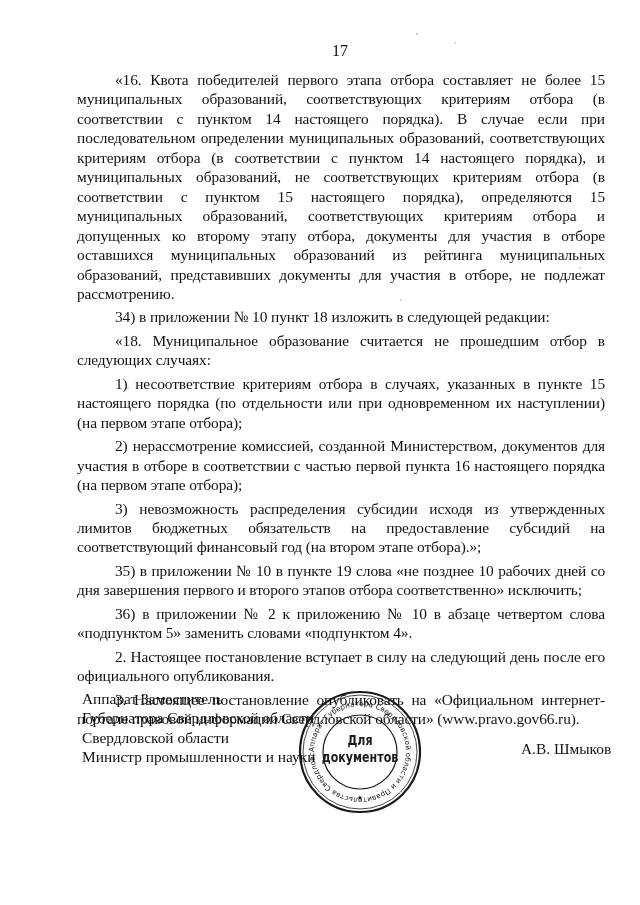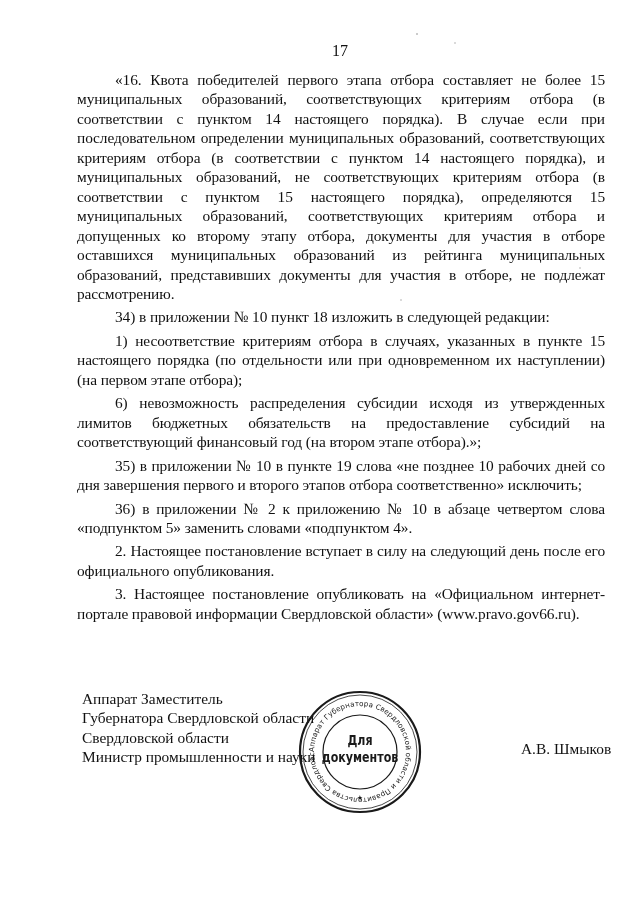--- a/index.html
+++ b/index.html
@@ -44,22 +44,24 @@
 </head>
 <body>
 
 <div class="page">
 
   <div class="page-number">17</div>
 
   <div class="body-text">
     <p>«16. Квота победителей первого этапа отбора составляет не более 15 муниципальных образований, соответствующих критериям отбора (в соответствии с пунктом 14 настоящего порядка). В случае если при последовательном определении муниципальных образований, соответствующих критериям отбора (в соответствии с пунктом 14 настоящего порядка), и муниципальных образований, не соответствующих критериям отбора (в соответствии с пунктом 15 настоящего порядка), определяются 15 муниципальных образований, соответствующих критериям отбора и допущенных ко второму этапу отбора, документы для участия в отборе оставшихся муниципальных образований из рейтинга муниципальных образований, представивших документы для участия в отборе, не подлежат рассмотрению.</p>
     <p>34) в приложении № 10 пункт 18 изложить в следующей редакции:</p>
+    <p>«18. Муниципальное образование считается не прошедшим отбор в следующих случаях:</p>
     <p>1) несоответствие критериям отбора в случаях, указанных в пункте 15 настоящего порядка (по отдельности или при одновременном их наступлении) (на первом этапе отбора);</p>
-    <p>6) невозможность распределения субсидии исходя из утвержденных лимитов бюджетных обязательств на предоставление субсидий на соответствующий финансовый год (на втором этапе отбора).»;</p>
+    <p>2) нерассмотрение комиссией, созданной Министерством, документов для участия в отборе в соответствии с частью первой пункта 16 настоящего порядка (на первом этапе отбора);</p>
+    <p>3) невозможность распределения субсидии исходя из утвержденных лимитов бюджетных обязательств на предоставление субсидий на соответствующий финансовый год (на втором этапе отбора).»;</p>
     <p>35) в приложении № 10 в пункте 19 слова «не позднее 10 рабочих дней со дня завершения первого и второго этапов отбора соответственно» исключить;</p>
     <p>36) в приложении № 2 к приложению № 10 в абзаце четвертом слова «подпунктом 5» заменить словами «подпунктом 4».</p>
     <p>2. Настоящее постановление вступает в силу на следующий день после его официального опубликования.</p>
     <p>3. Настоящее постановление опубликовать на «Официальном интернет-портале правовой информации Свердловской области» (www.pravo.gov66.ru).</p>
   </div>
 
   <div class="signature">
     <div>Аппарат Заместитель</div>
     <div>Губернатора Свердловской области</div>
     <div>Свердловской области</div>

